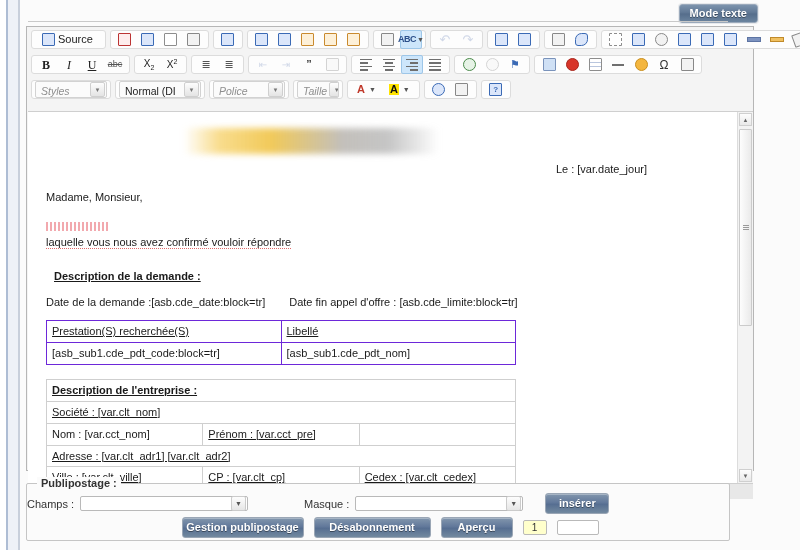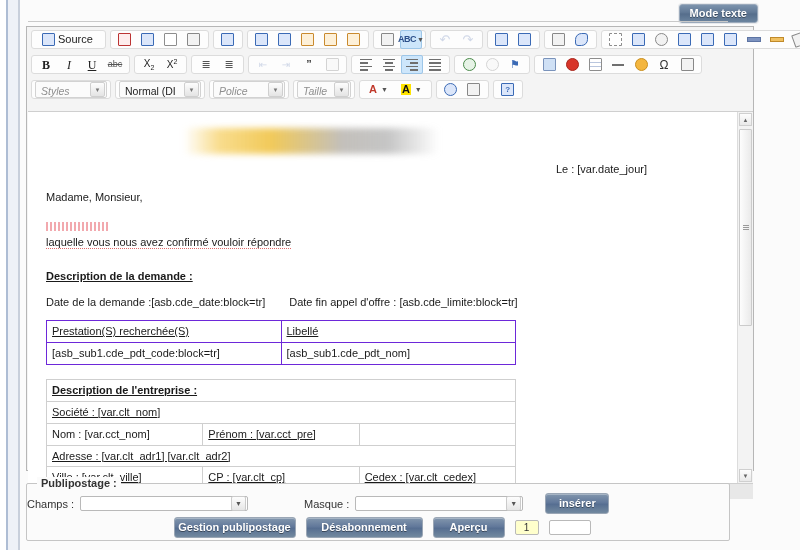--- a/index.html
+++ b/index.html
@@ -93,21 +93,21 @@
   .sel.act{color:#222;font-style:normal;}
   .sel .arw{
     width:13px;height:13px;flex:0 0 13px;margin-left:2px;
     background:linear-gradient(#fdfdfd,#e4e4e4);
     border:1px solid #cfcfcf;border-radius:2px;
     display:flex;align-items:center;justify-content:center;font-size:6px;color:#777;font-style:normal;
   }
   .sel-styles{width:72px;}
   .sel-format{width:82px;}
   .sel-font{width:72px;}
-  .sel-size{width:54px;}
+  .sel-size{width:42px;}
 
   .A-red{font-weight:bold;color:#c0392b;font-size:11px;}
   .A-hl{font-weight:bold;color:#111;font-size:11px;background:#ffe400;padding:0 1px;}
 
   
   .canvas-wrap{
     position:absolute;left:1px;top:84px;width:725px;height:372px;
     background:#ffffff;border-top:1px solid #cfcfcf;box-sizing:border-box;
     display:flex;
   }
@@ -150,21 +150,21 @@
     display:inline-block;width:62px;height:9px;vertical-align:-1px;
     background:repeating-linear-gradient(90deg,#f2a9ae 0 2px,#ffffff 2px 4px);
     margin-right:3px;
   }
   .sp{ 
     border-bottom:1px dotted #e06a6a;
   }
   .tok{white-space:nowrap;}
   h4.sec{
     font-size:11px;font-weight:bold;text-decoration:underline;
-    margin:18px 0 0 0;
+    margin:18px 0 0 8px;
   }
   .row2{margin:11px 0 0 0;}
   .row2 .gapx{display:inline-block;width:24px;}
 
   table.t{border-collapse:collapse;width:470px;margin-top:11px;table-layout:fixed;}
   table.t td{
     border:1px solid #6d28d9;padding:3px 5px;font-size:11px;height:14px;vertical-align:middle;
   }
   table.t td.c1{width:165px;}
   table.t td.c2{width:165px;}
@@ -210,21 +210,21 @@
     display:flex;align-items:center;justify-content:center;font-size:7px;color:#555;cursor:pointer;
   }
   .btn3d{
     font-size:11px;font-weight:bold;color:#fff;text-align:center;
     background:linear-gradient(#8296ad,#61789a 46%,#566e91 54%,#72899f);
     border:1px solid #9aa6b5;border-radius:3px;
     box-shadow:inset 0 1px 0 rgba(255,255,255,.3);
     text-shadow:0 1px 0 rgba(0,0,0,.4);
     padding:3px 0 4px;cursor:pointer;
   }
-  .pubs-row2{position:absolute;left:4px;top:33px;width:100%;display:flex;align-items:center;justify-content:center;gap:10px;}
+  .pubs-row2{position:absolute;left:12px;top:33px;width:100%;display:flex;align-items:center;justify-content:center;gap:10px;}
   .pg-num{
     width:24px;height:15px;background:#ffffcc;border:1px solid #b9b9b9;border-radius:2px;
     font-size:10px;color:#333;display:flex;align-items:center;justify-content:center;box-sizing:border-box;
   }
   .pg-box{width:42px;height:15px;background:#fff;border:1px solid #b9b9b9;border-radius:2px;box-sizing:border-box;}
 </style>
 </head>
 <body>
 
 <div class="page">

